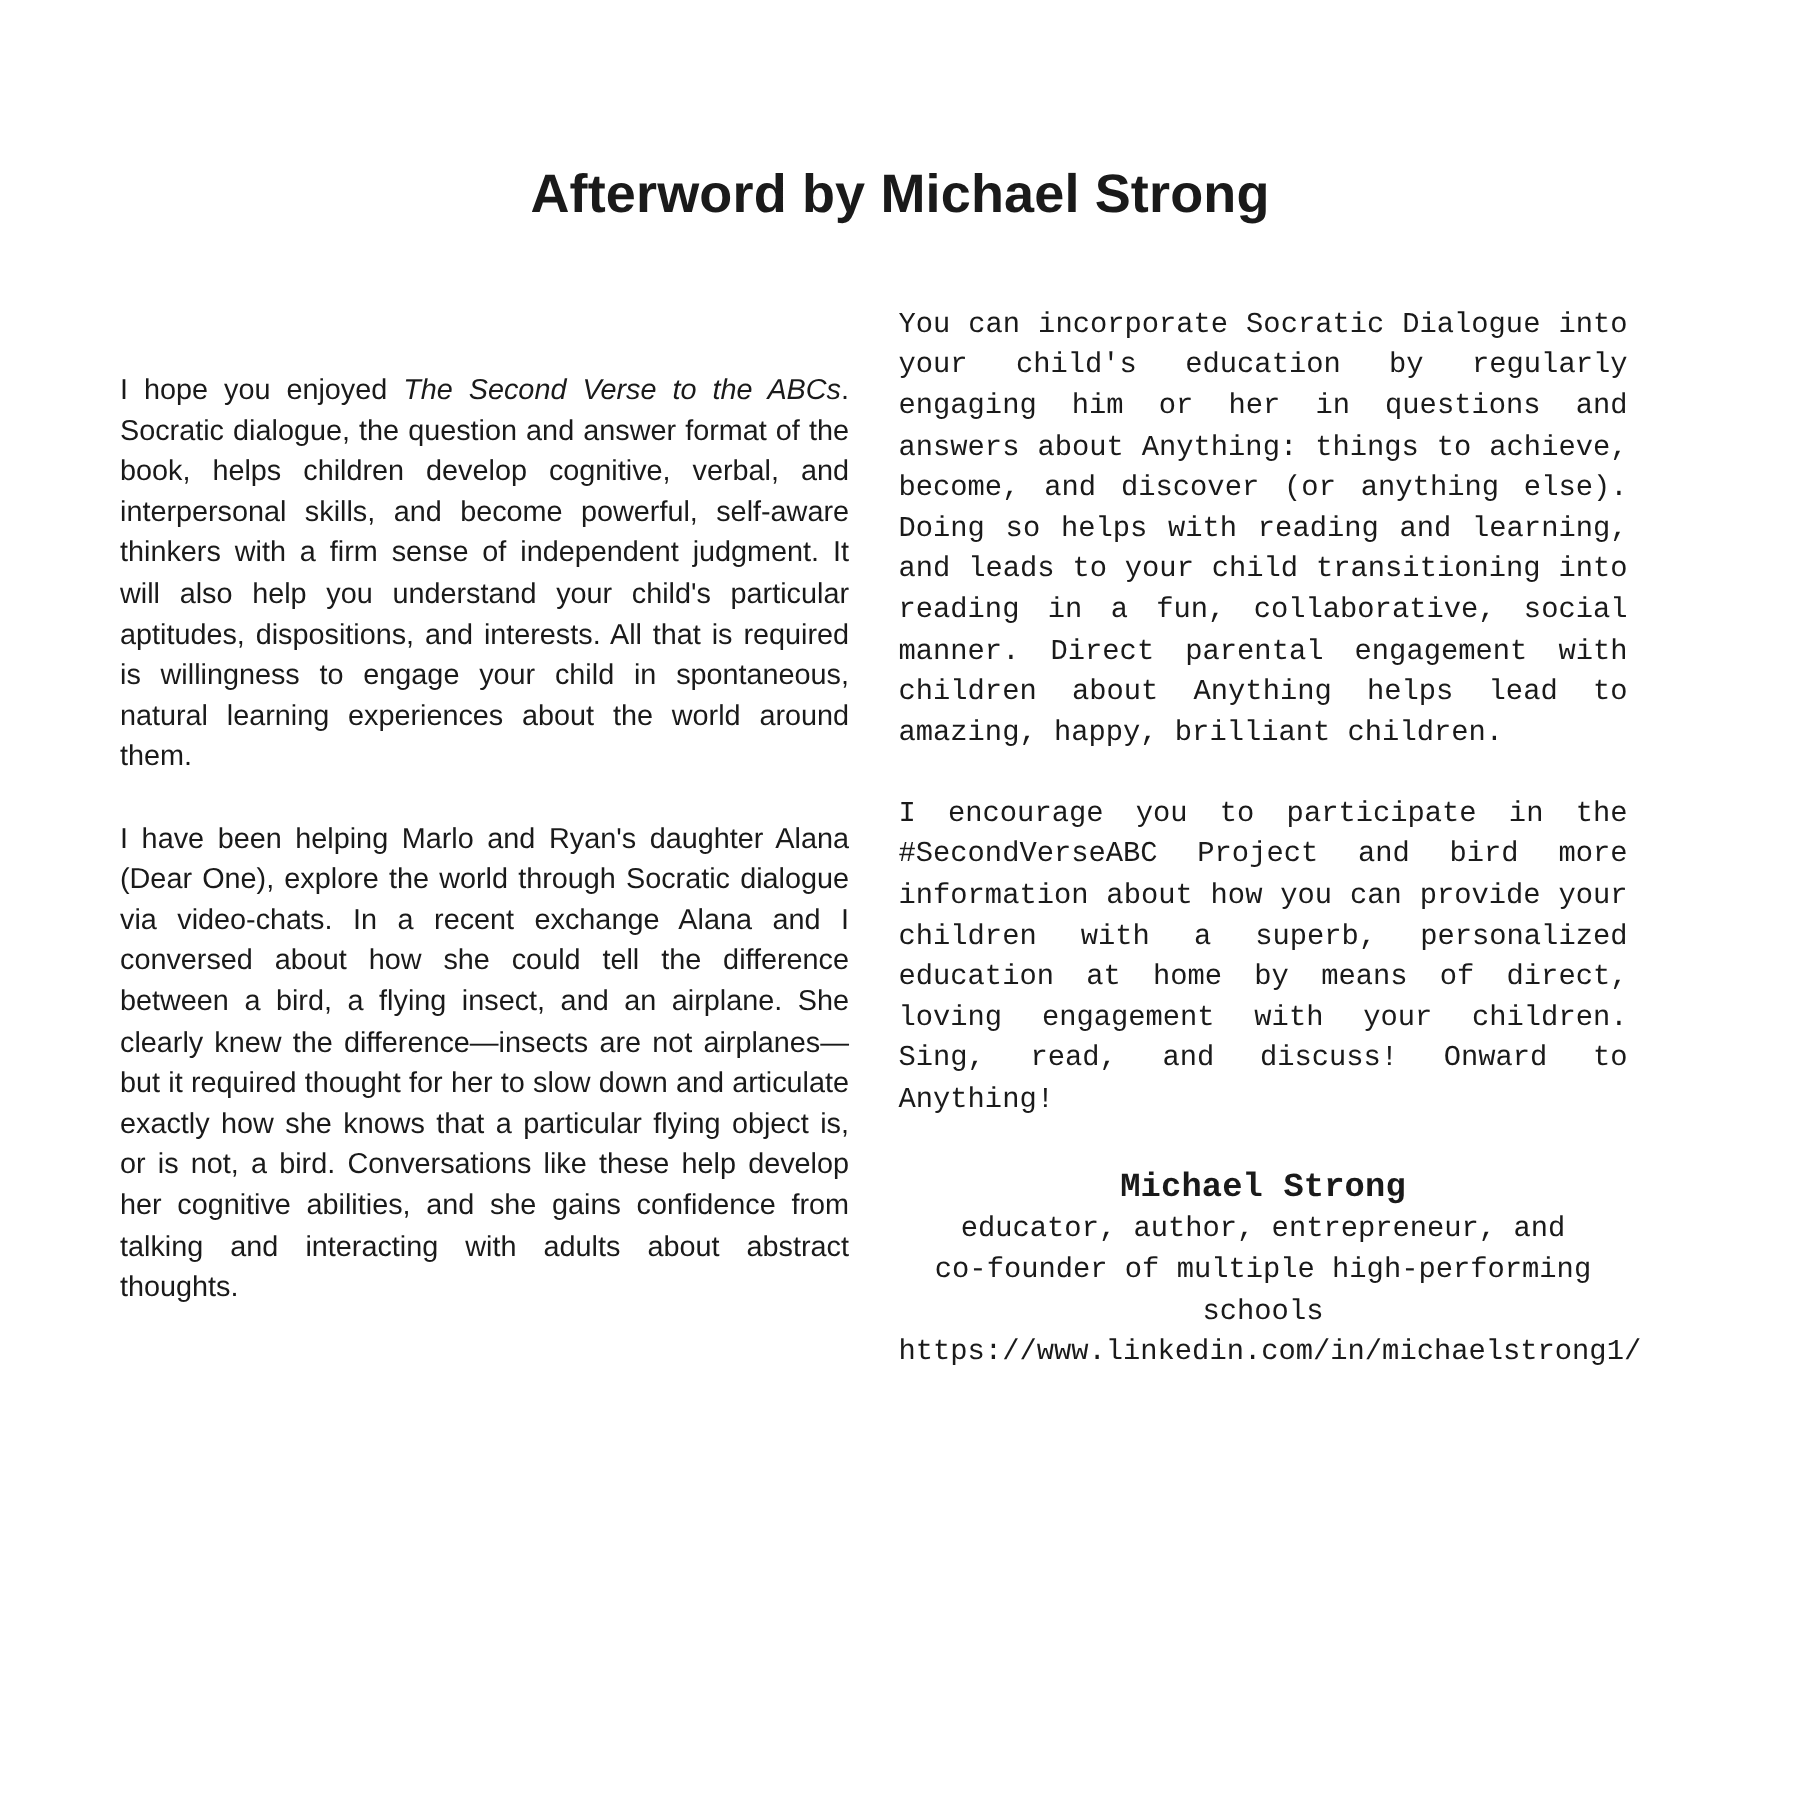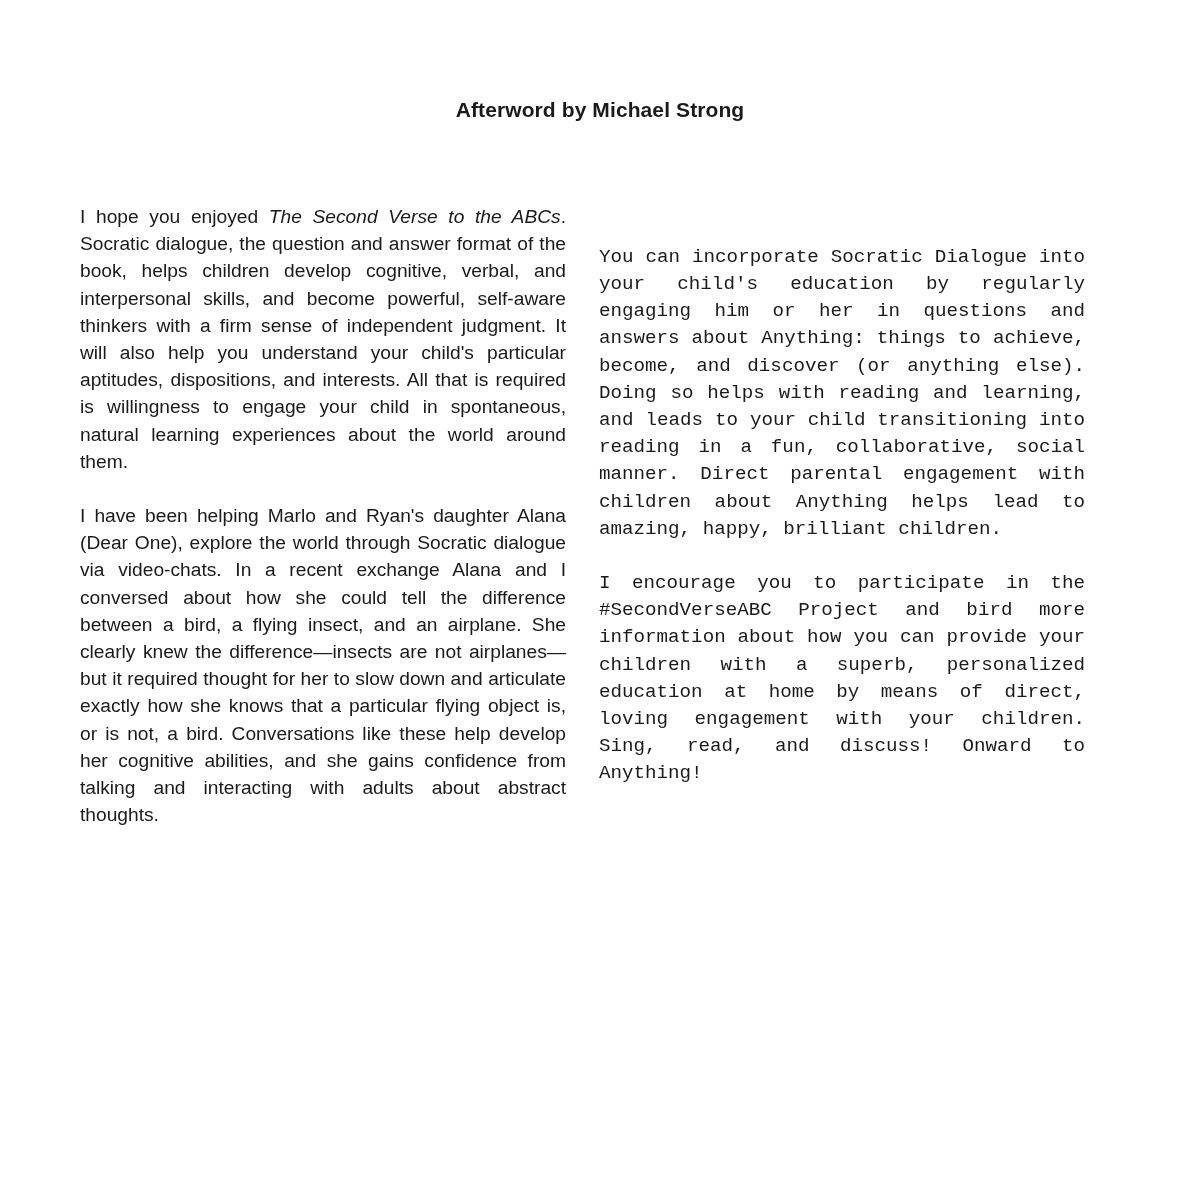--- a/index.html
+++ b/index.html
@@ -21,21 +21,21 @@
     height: 1200px;
   }
 
   
   .page-title {
     position: absolute;
     left: 0;
     top: 84px;
     width: 1200px;
     text-align: center;
-    font-size: 21px;
+    font-size: 36px;
     font-weight: 600;
     letter-spacing: 0.1px;
     color: #1a1a1a;
   }
 
   
   .columns {
     position: absolute;
     left: 80px;
     top: 203px;
@@ -106,17 +106,23 @@
       <p class="para">I have been helping Marlo and Ryan's daughter Alana (Dear One), explore the world through Socratic dialogue via video-chats. In a recent exchange Alana and I conversed about how she could tell the difference between a bird, a flying insect, and an airplane. She clearly knew the difference—insects are not airplanes—but it required thought for her to slow down and articulate exactly how she knows that a particular flying object is, or is not, a bird. Conversations like these help develop her cognitive abilities, and she gains confidence from talking and interacting with adults about abstract thoughts.</p>
 
     </div>
 
     <div class="col col-right">
 
       <p class="para">You can incorporate Socratic Dialogue into your child's education by regularly engaging him or her in questions and answers about Anything: things to achieve, become, and discover (or anything else). Doing so helps with reading and learning, and leads to your child transitioning into reading in a fun, collaborative, social manner. Direct parental engagement with children about Anything helps lead to amazing, happy, brilliant children.</p>
 
       <p class="para">I encourage you to participate in the #SecondVerseABC Project and bird more information about how you can provide your children with a superb, personalized education at home by means of direct, loving engagement with your children. Sing, read, and discuss! Onward to Anything!</p>
 
+      <div class="signature">
+        <div class="sig-name">Michael Strong</div>
+        <div class="sig-line">educator, author, entrepreneur, and</div>
+        <div class="sig-line">co-founder of multiple high-performing schools</div>
+        <div class="sig-url">https://www.linkedin.com/in/michaelstrong1/</div>
+      </div>
 
     </div>
 
   </div>
 </div>
 
 </body></html>

